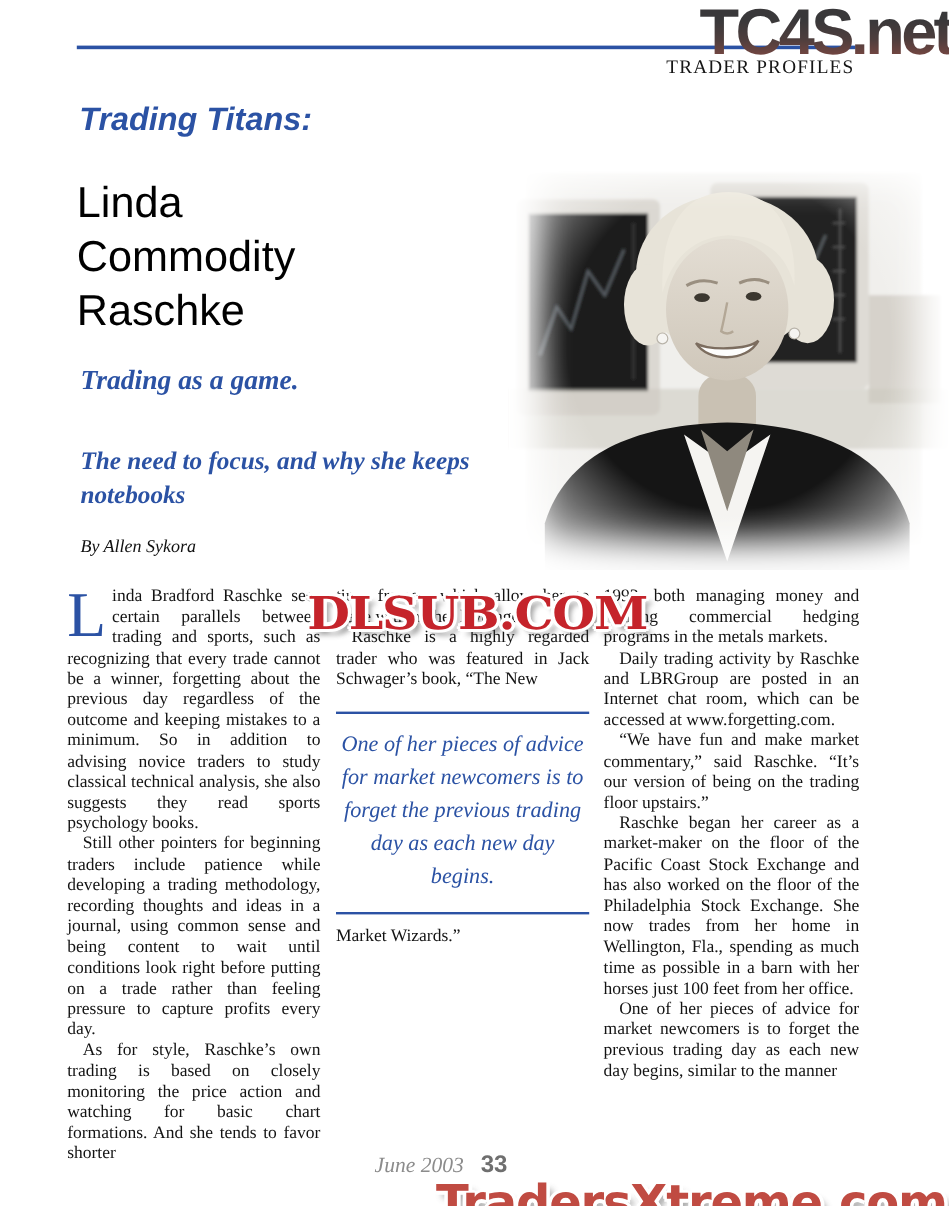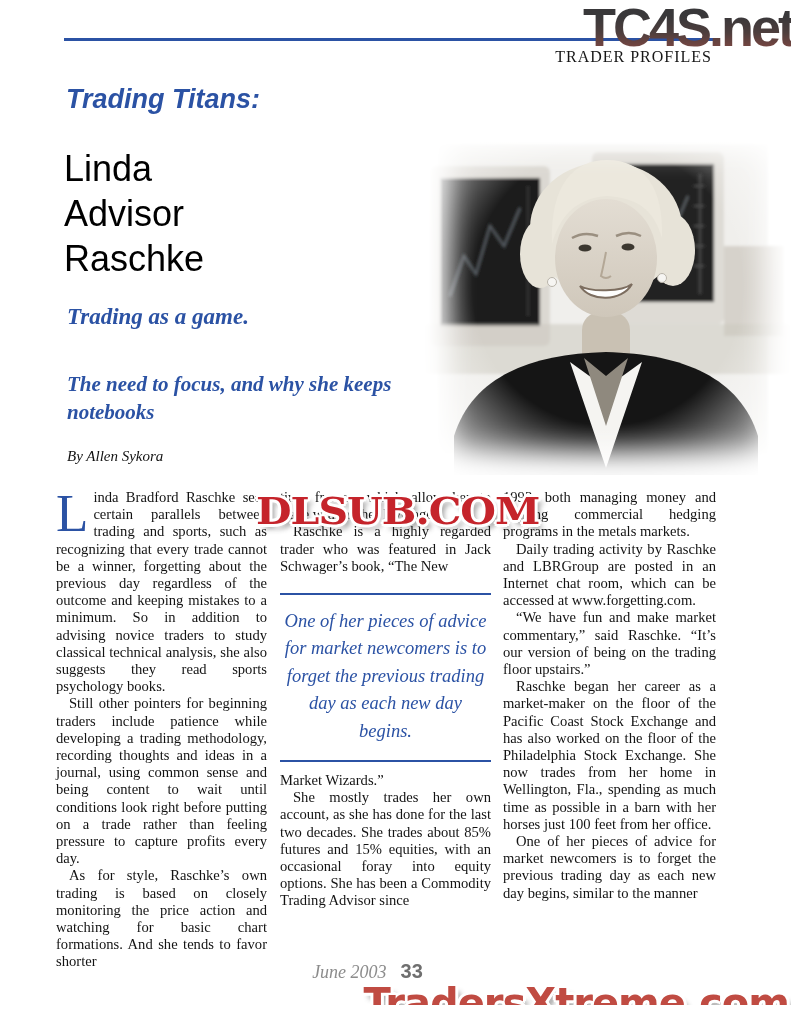--- a/index.html
+++ b/index.html
@@ -71,21 +71,21 @@
 
 <div id="page">
 
   <div class="header-rule"></div>
   <div class="site-logo">TC4S.net</div>
   <div class="section-label">TRADER PROFILES</div>
 
   <div class="kicker">Trading Titans:</div>
   <div class="big-title">
     <div>Linda</div>
-    <div>Advisor</div>
+    <div>Commodity</div>
     <div>Raschke</div>
   </div>
   <div class="subtitle1">Trading as a game.</div>
   <div class="subtitle2">The need to focus, and why she keeps notebooks</div>
   <div class="byline">By Allen Sykora</div>
 
   <div class="photo">
     <svg width="367" height="349" viewBox="0 0 367 349" xmlns="http://www.w3.org/2000/svg">
       <defs>
         <filter id="soft">
@@ -153,21 +153,20 @@
     <p class="para">As for style, Raschke’s own trading is based on closely monitoring the price action and watching for basic chart formations. And she tends to favor shorter</p>
   </div>
 
   <div class="col col2">
     <p class="para no-indent">time frames, which allow her to trade with higher leverage.</p>
     <p class="para">Raschke is a highly regarded trader who was featured in Jack Schwager’s book, “The New</p>
     <div class="pullquote">
       <div class="pullquote-text">One of her pieces of advice for market newcomers is to forget the previous trading day as each new day begins.</div>
     </div>
     <p class="para no-indent">Market Wizards.”</p>
-    <p class="para">She mostly trades her own account, as she has done for the last two decades. She trades about 85% futures and 15% equities, with an occasional foray into equity options. She has been a Commodity Trading Advisor since</p>
   </div>
 
   <div class="col col3">
     <p class="para no-indent">1993, both managing money and running commercial hedging programs in the metals markets.</p>
     <p class="para">Daily trading activity by Raschke and LBRGroup are posted in an Internet chat room, which can be accessed at www.forgetting.com.</p>
     <p class="para">“We have fun and make market commentary,” said Raschke. “It’s our version of being on the trading floor upstairs.”</p>
     <p class="para">Raschke began her career as a market-maker on the floor of the Pacific Coast Stock Exchange and has also worked on the floor of the Philadelphia Stock Exchange. She now trades from her home in Wellington, Fla., spending as much time as possible in a barn with her horses just 100 feet from her office.</p>
     <p class="para">One of her pieces of advice for market newcomers is to forget the previous trading day as each new day begins, similar to the manner</p>
   </div>
 

